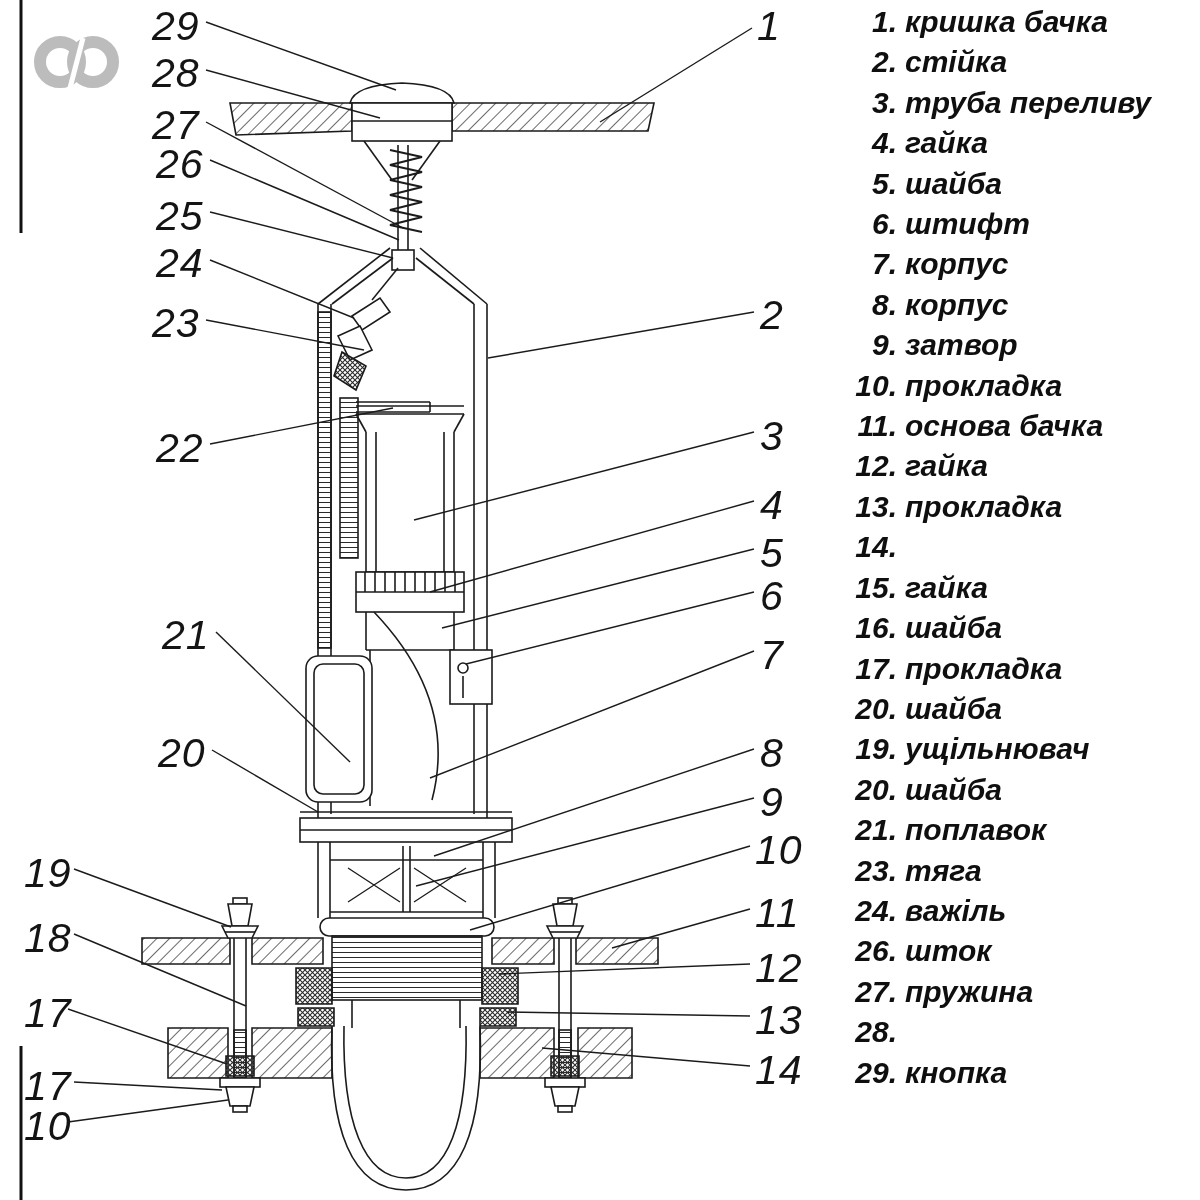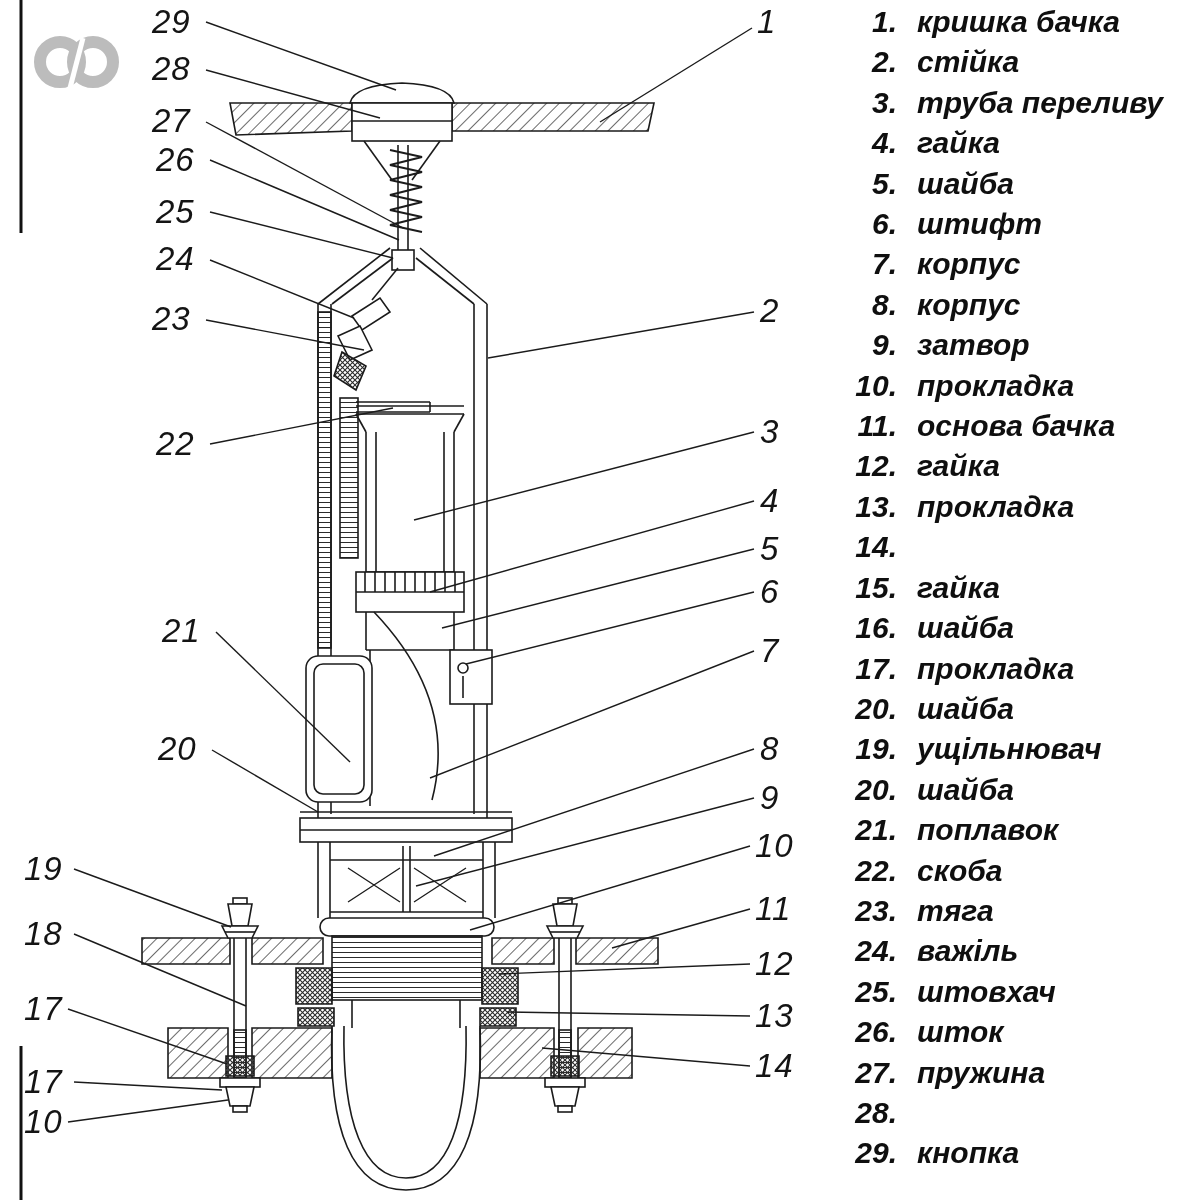--- a/index.html
+++ b/index.html
@@ -1,25 +1,25 @@
 <!DOCTYPE html>
 <html><head>
 <meta charset="utf-8">
 <style>
   html,body{margin:0;padding:0;background:#fff;}
   .stage{position:relative;width:1200px;height:1200px;background:#fff;overflow:hidden;
          font-family:"Liberation Sans",sans-serif;color:#111;}
   .drawing{position:absolute;left:0;top:0;}
-  .callout{position:absolute;font-style:italic;font-size:33px;font-weight:500;
+  .callout{position:absolute;font-style:italic;font-size:41px;font-weight:500;
            color:#141414;letter-spacing:1px;white-space:nowrap;}
   .parts-list{position:absolute;left:843px;top:2px;width:356px;}
   .part-row{display:flex;align-items:baseline;line-height:40.4px;font-size:30px;
             font-style:italic;font-weight:600;color:#0f0f0f;}
   .pnum{width:54px;text-align:right;flex:0 0 auto;}
-  .plabel{margin-left:20px;white-space:nowrap;}
+  .plabel{margin-left:8px;white-space:nowrap;}
 </style>
 </head>
 <body>
 
 <div class="stage">
 
 <svg class="drawing" width="1200" height="1200" viewBox="0 0 1200 1200" xmlns="http://www.w3.org/2000/svg">
   <defs>
     <pattern id="hatch" width="9" height="9" patternUnits="userSpaceOnUse" patternTransform="rotate(45)">
       <line x1="0" y1="0" x2="0" y2="9" stroke="#2b2b2b" stroke-width="1.4"></line>
@@ -360,36 +360,28 @@
       </div>
   <div class="part-row">
         <span class="pnum">20.</span>
         <span class="plabel">шайба</span>
       </div>
   <div class="part-row">
         <span class="pnum">21.</span>
         <span class="plabel">поплавок</span>
       </div>
   <div class="part-row">
-        <span class="pnum">22.</span>
-        <span class="plabel">скоба</span>
-      </div>
-  <div class="part-row">
         <span class="pnum">23.</span>
         <span class="plabel">тяга</span>
       </div>
   <div class="part-row">
         <span class="pnum">24.</span>
         <span class="plabel">важіль</span>
       </div>
   <div class="part-row">
-        <span class="pnum">25.</span>
-        <span class="plabel">штовхач</span>
-      </div>
-  <div class="part-row">
         <span class="pnum">26.</span>
         <span class="plabel">шток</span>
       </div>
   <div class="part-row">
         <span class="pnum">27.</span>
         <span class="plabel">пружина</span>
       </div>
   <div class="part-row">
         <span class="pnum">28.</span>
       </div>

